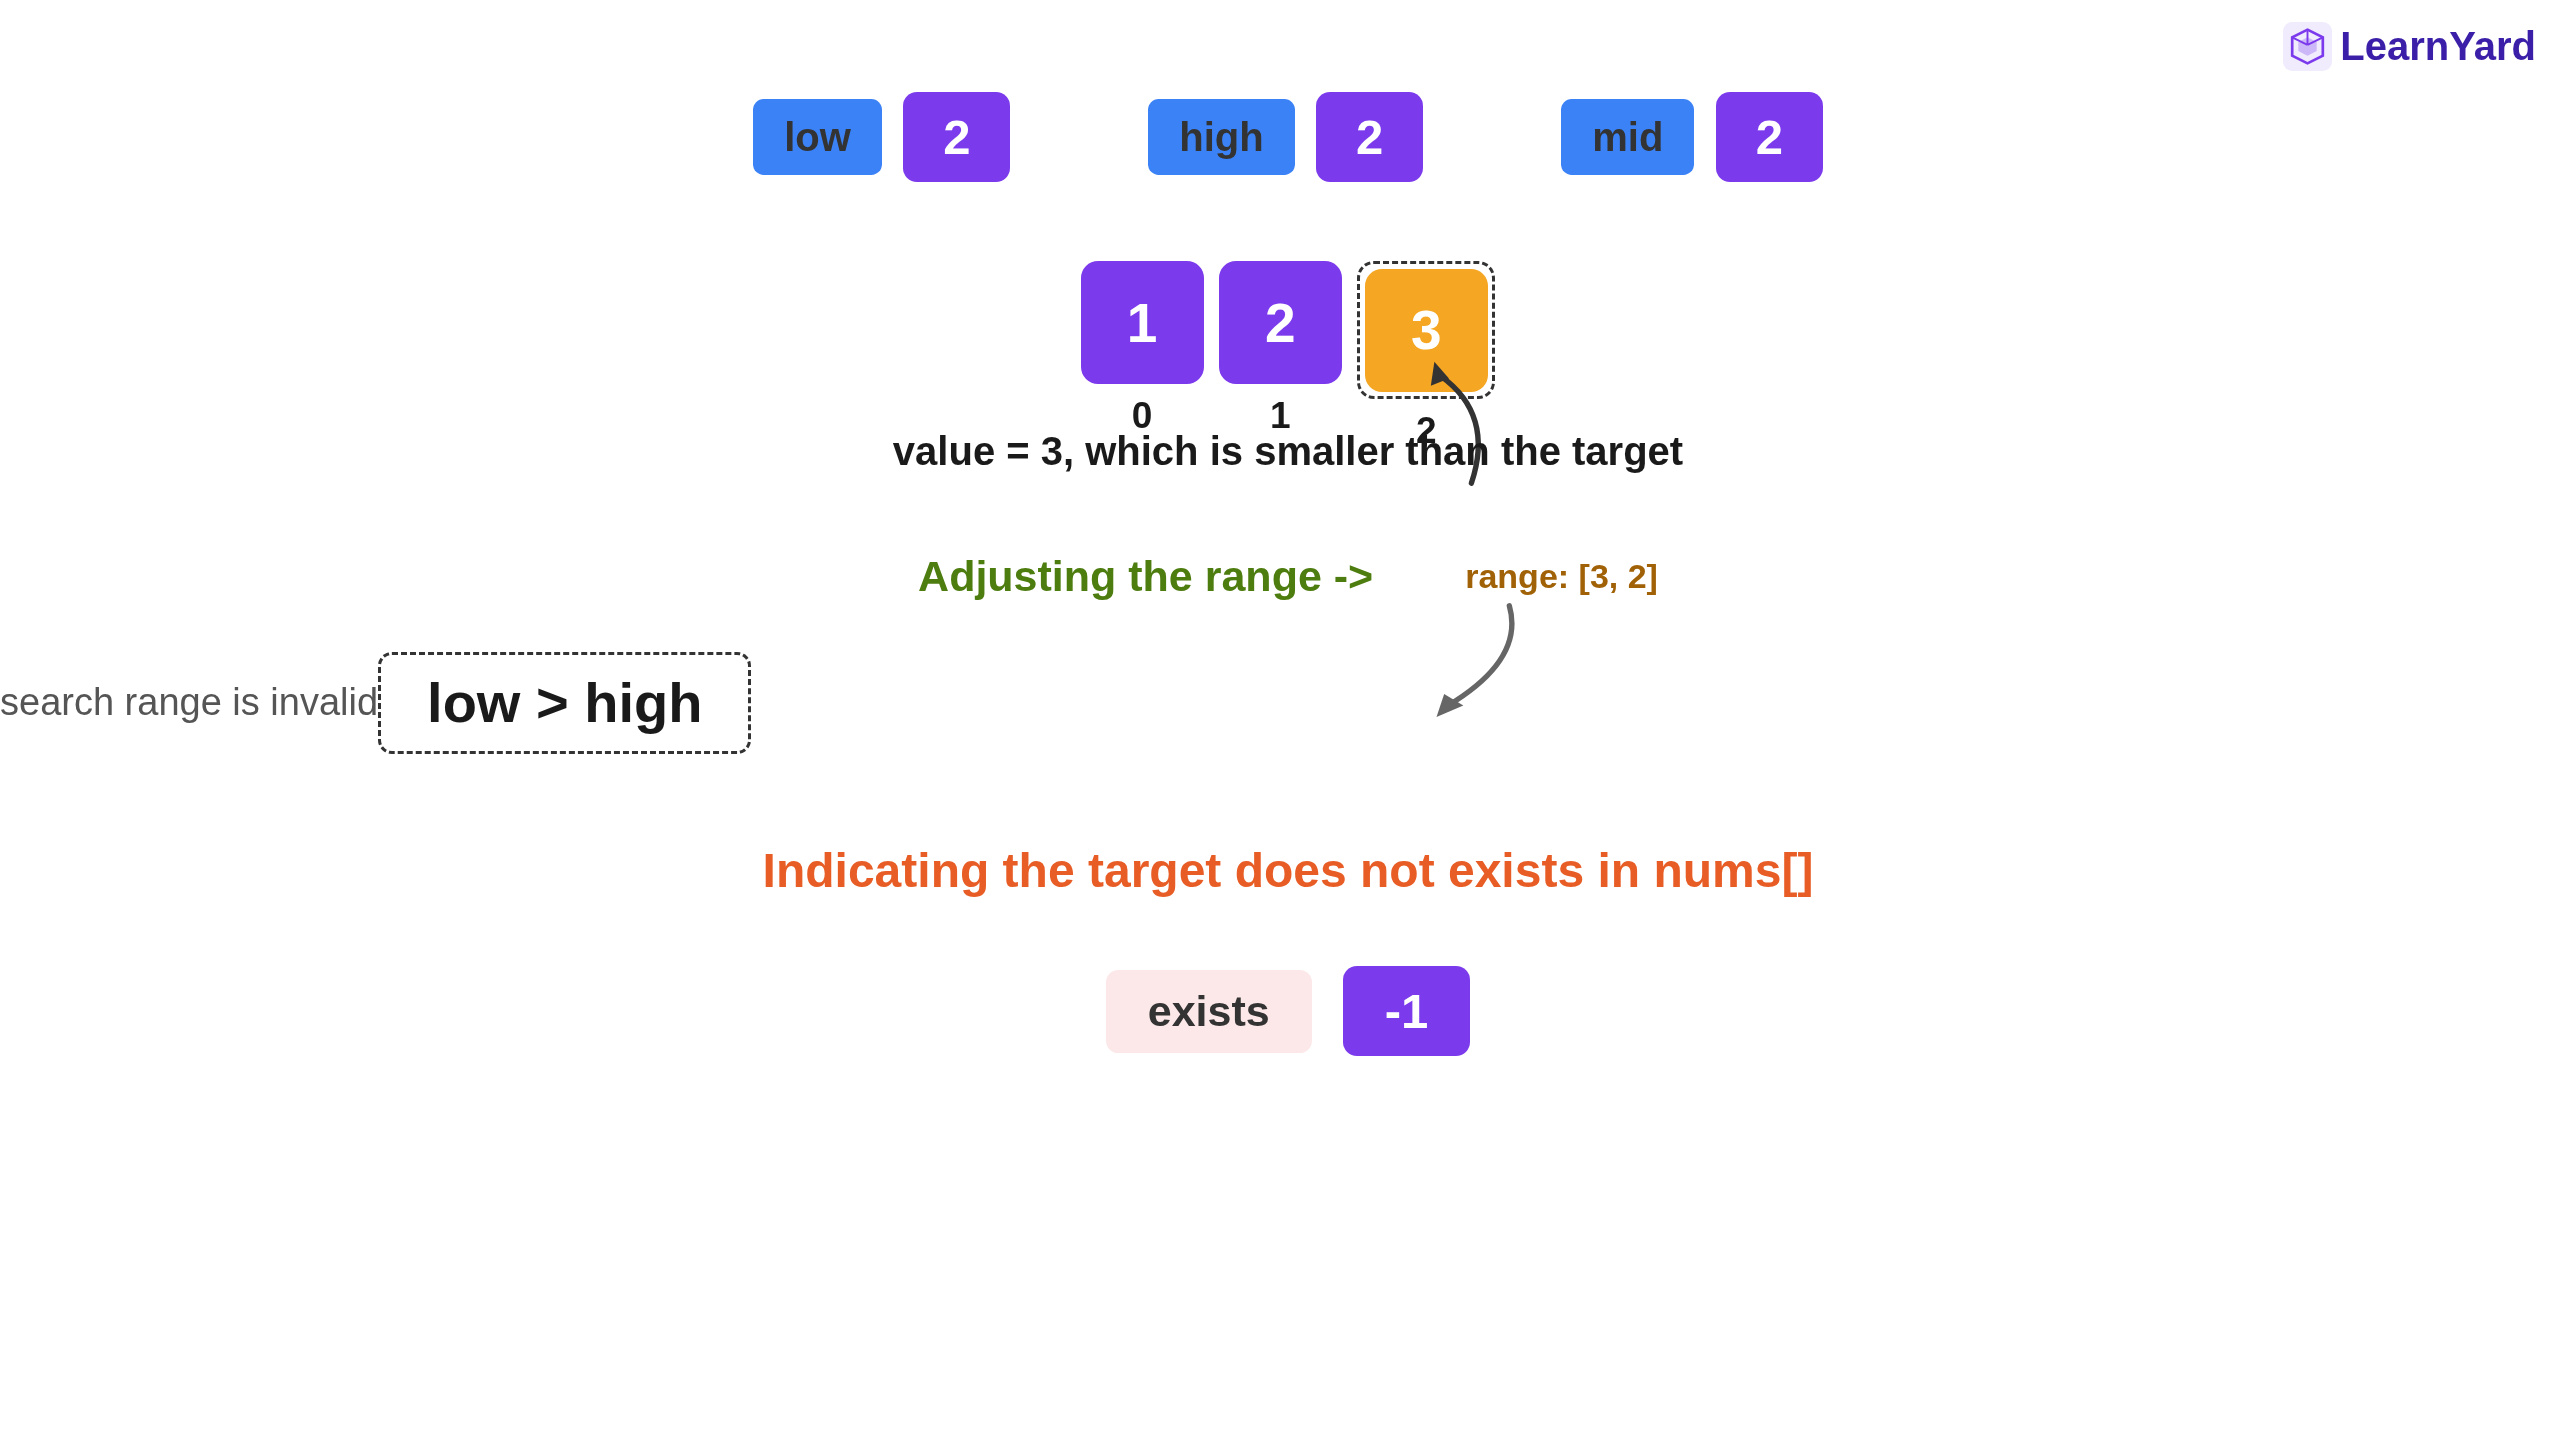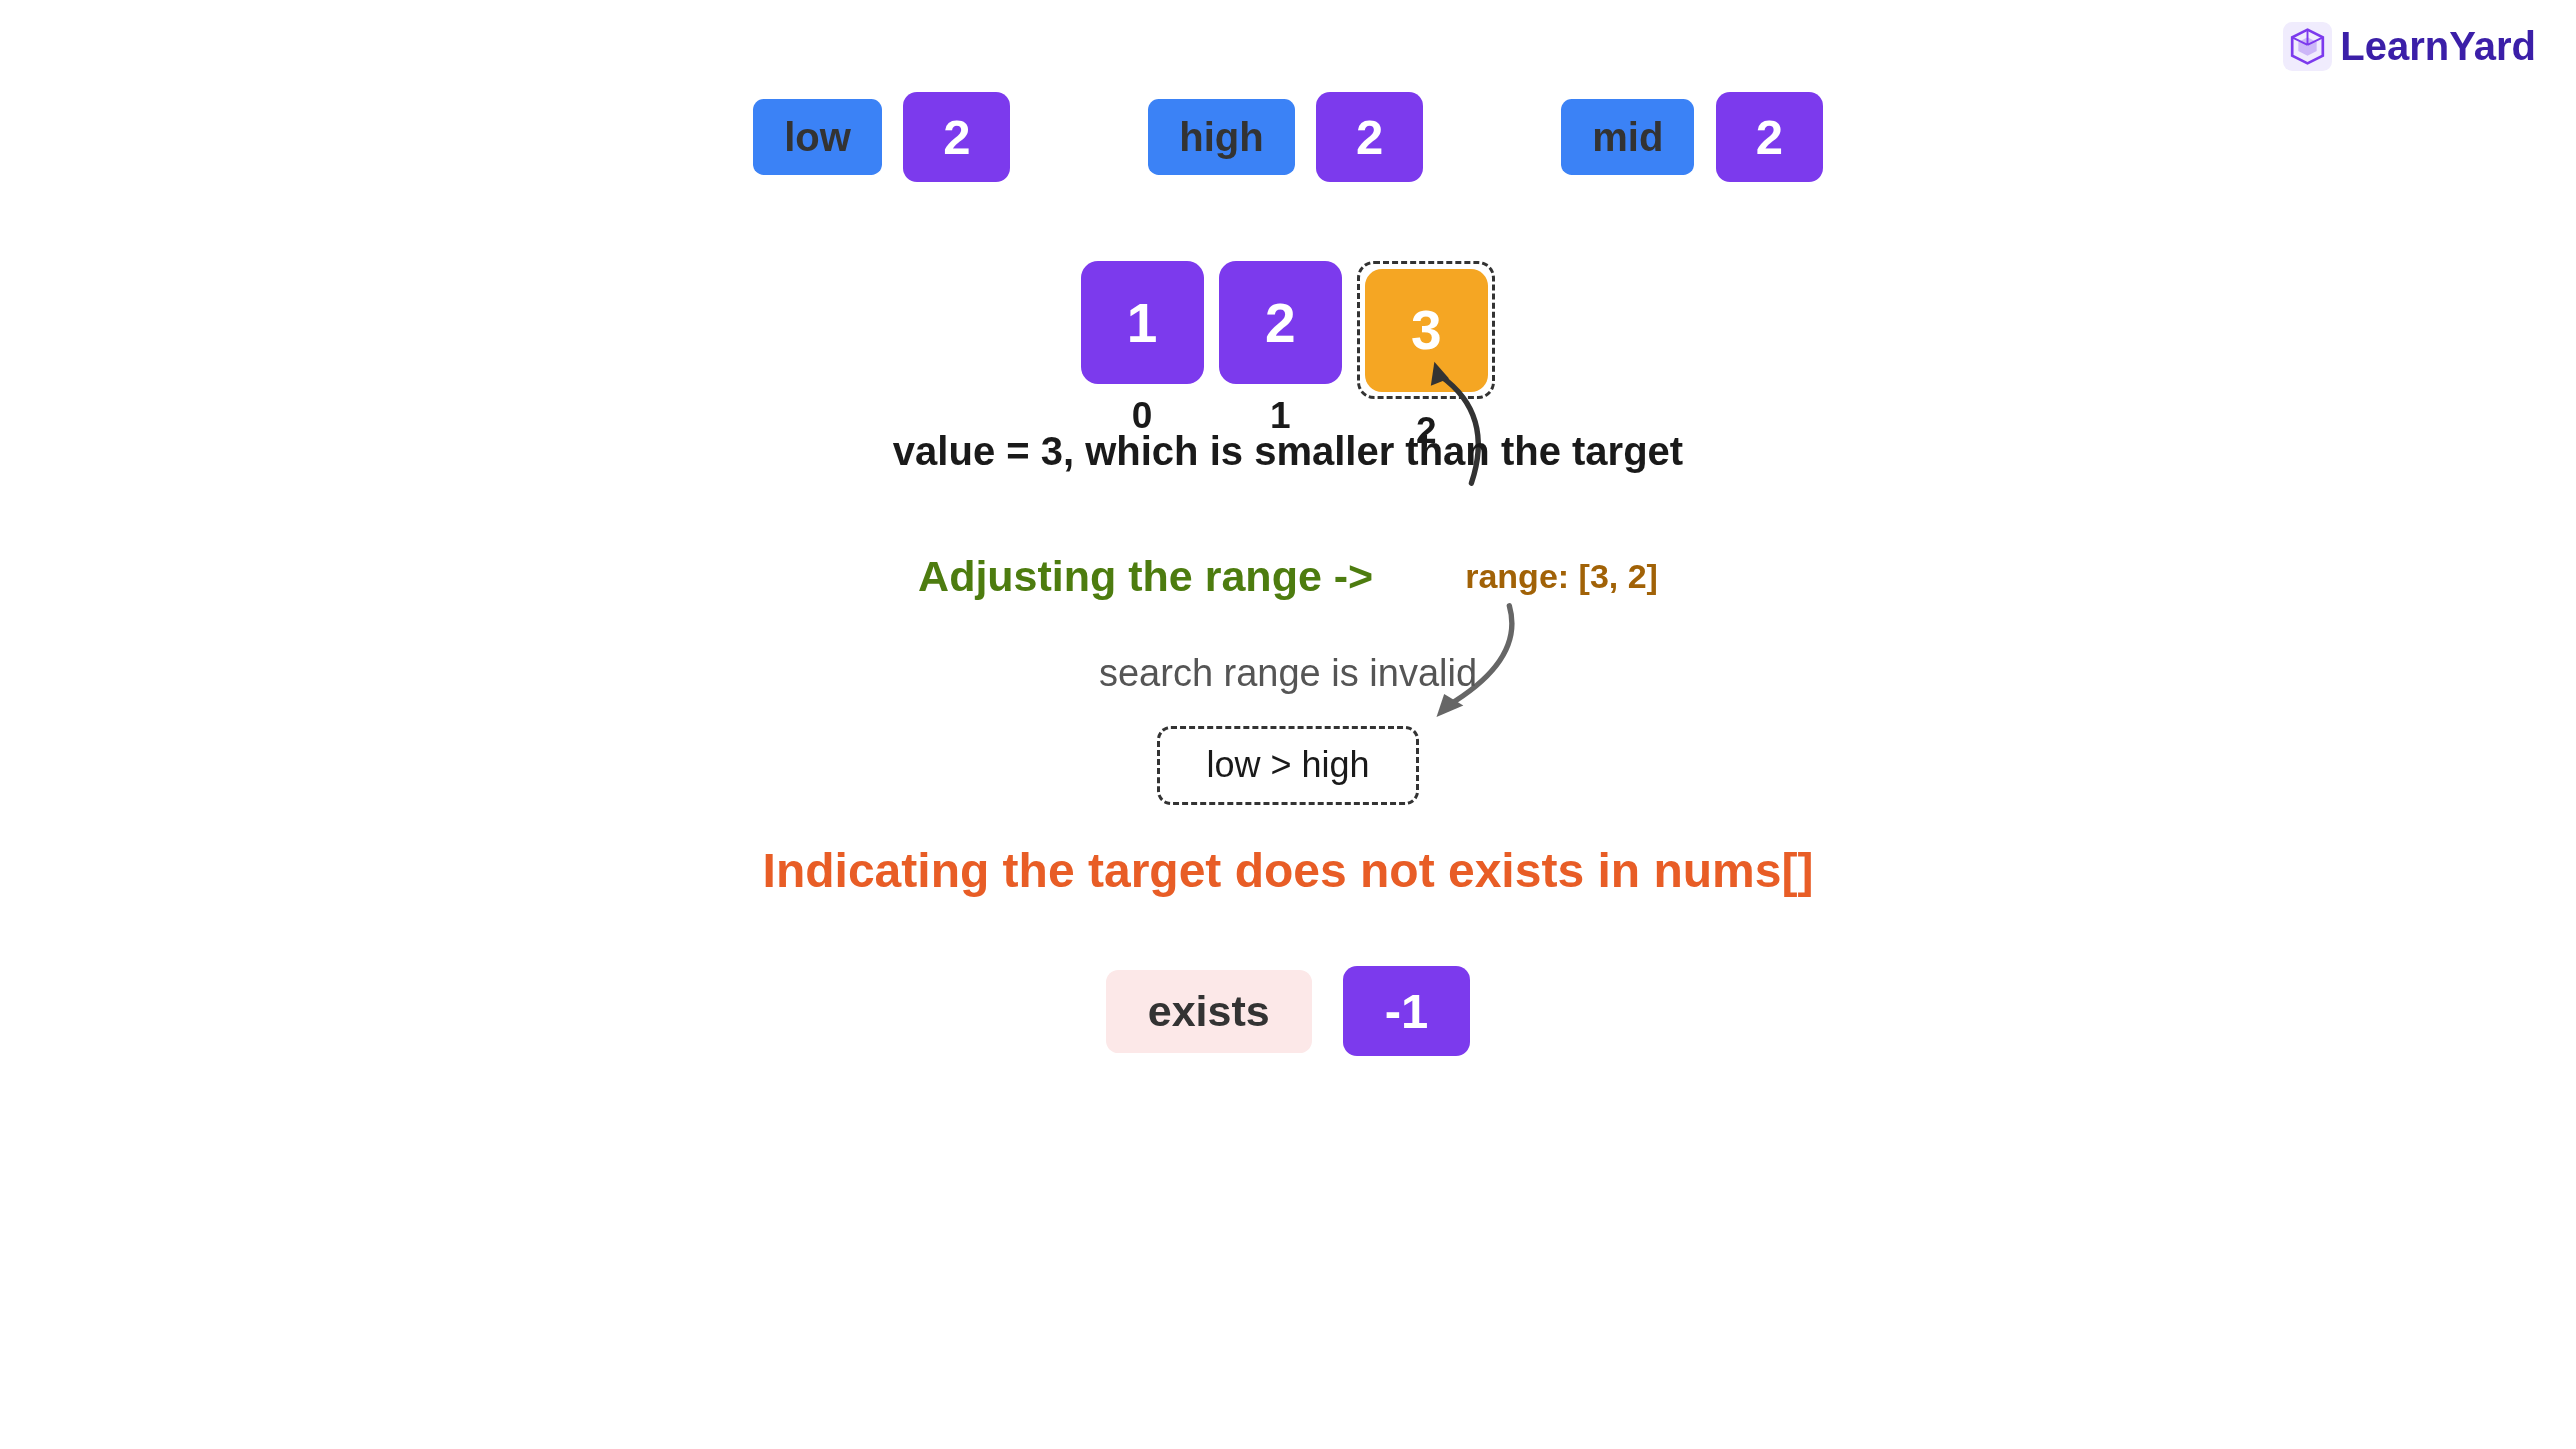--- a/index.html
+++ b/index.html
@@ -165,36 +165,35 @@
       color: #a16207;
     }
 
     
     .search-invalid-area {
       position: absolute;
       top: 652px;
       left: 0;
       right: 0;
       display: flex;
-      flex-direction: column;
-      align-items: center;
-      gap: 31px;
+      flex-direction: row;
+      align-items: center;
     }
 
     .search-invalid-text {
       font-size: 38px;
       color: #555;
     }
 
     .low-high-box {
       border: 3.8px dashed #333;
       border-radius: 14px;
       padding: 15.3px 46px;
-      font-size: 36px;
-      font-weight: 400;
+      font-size: 56px;
+      font-weight: 700;
       color: #1a1a1a;
     }
 
     
     .indicating-section {
       position: absolute;
       top: 843px;
       left: 0;
       right: 0;
       text-align: center;

